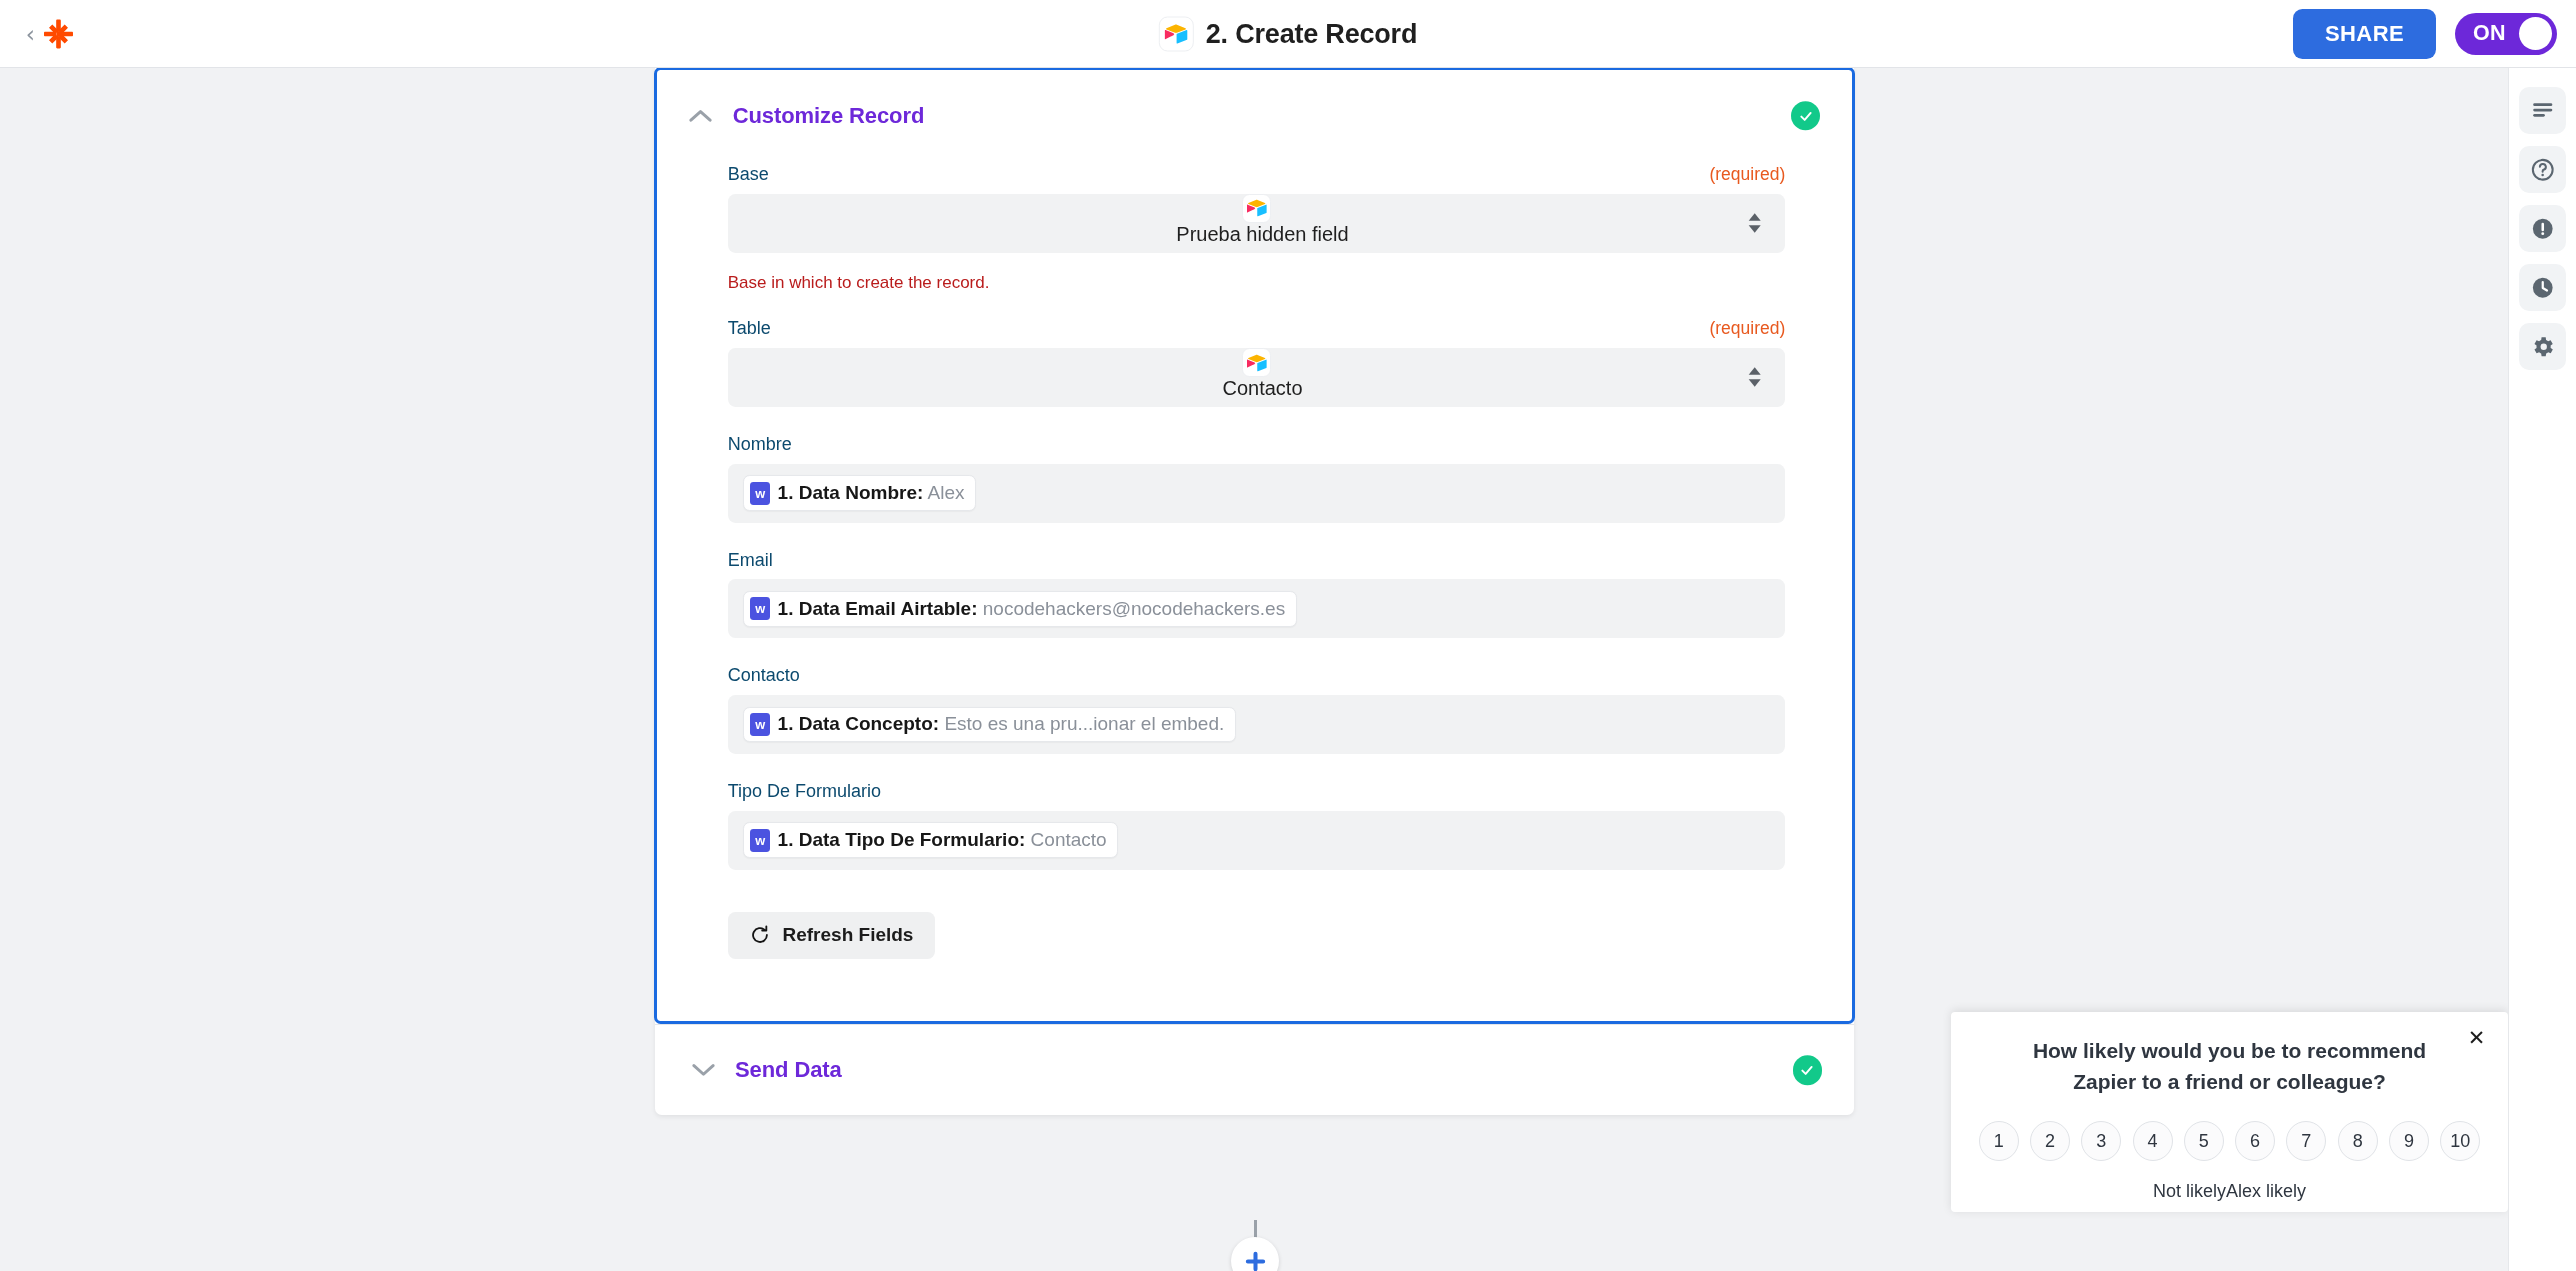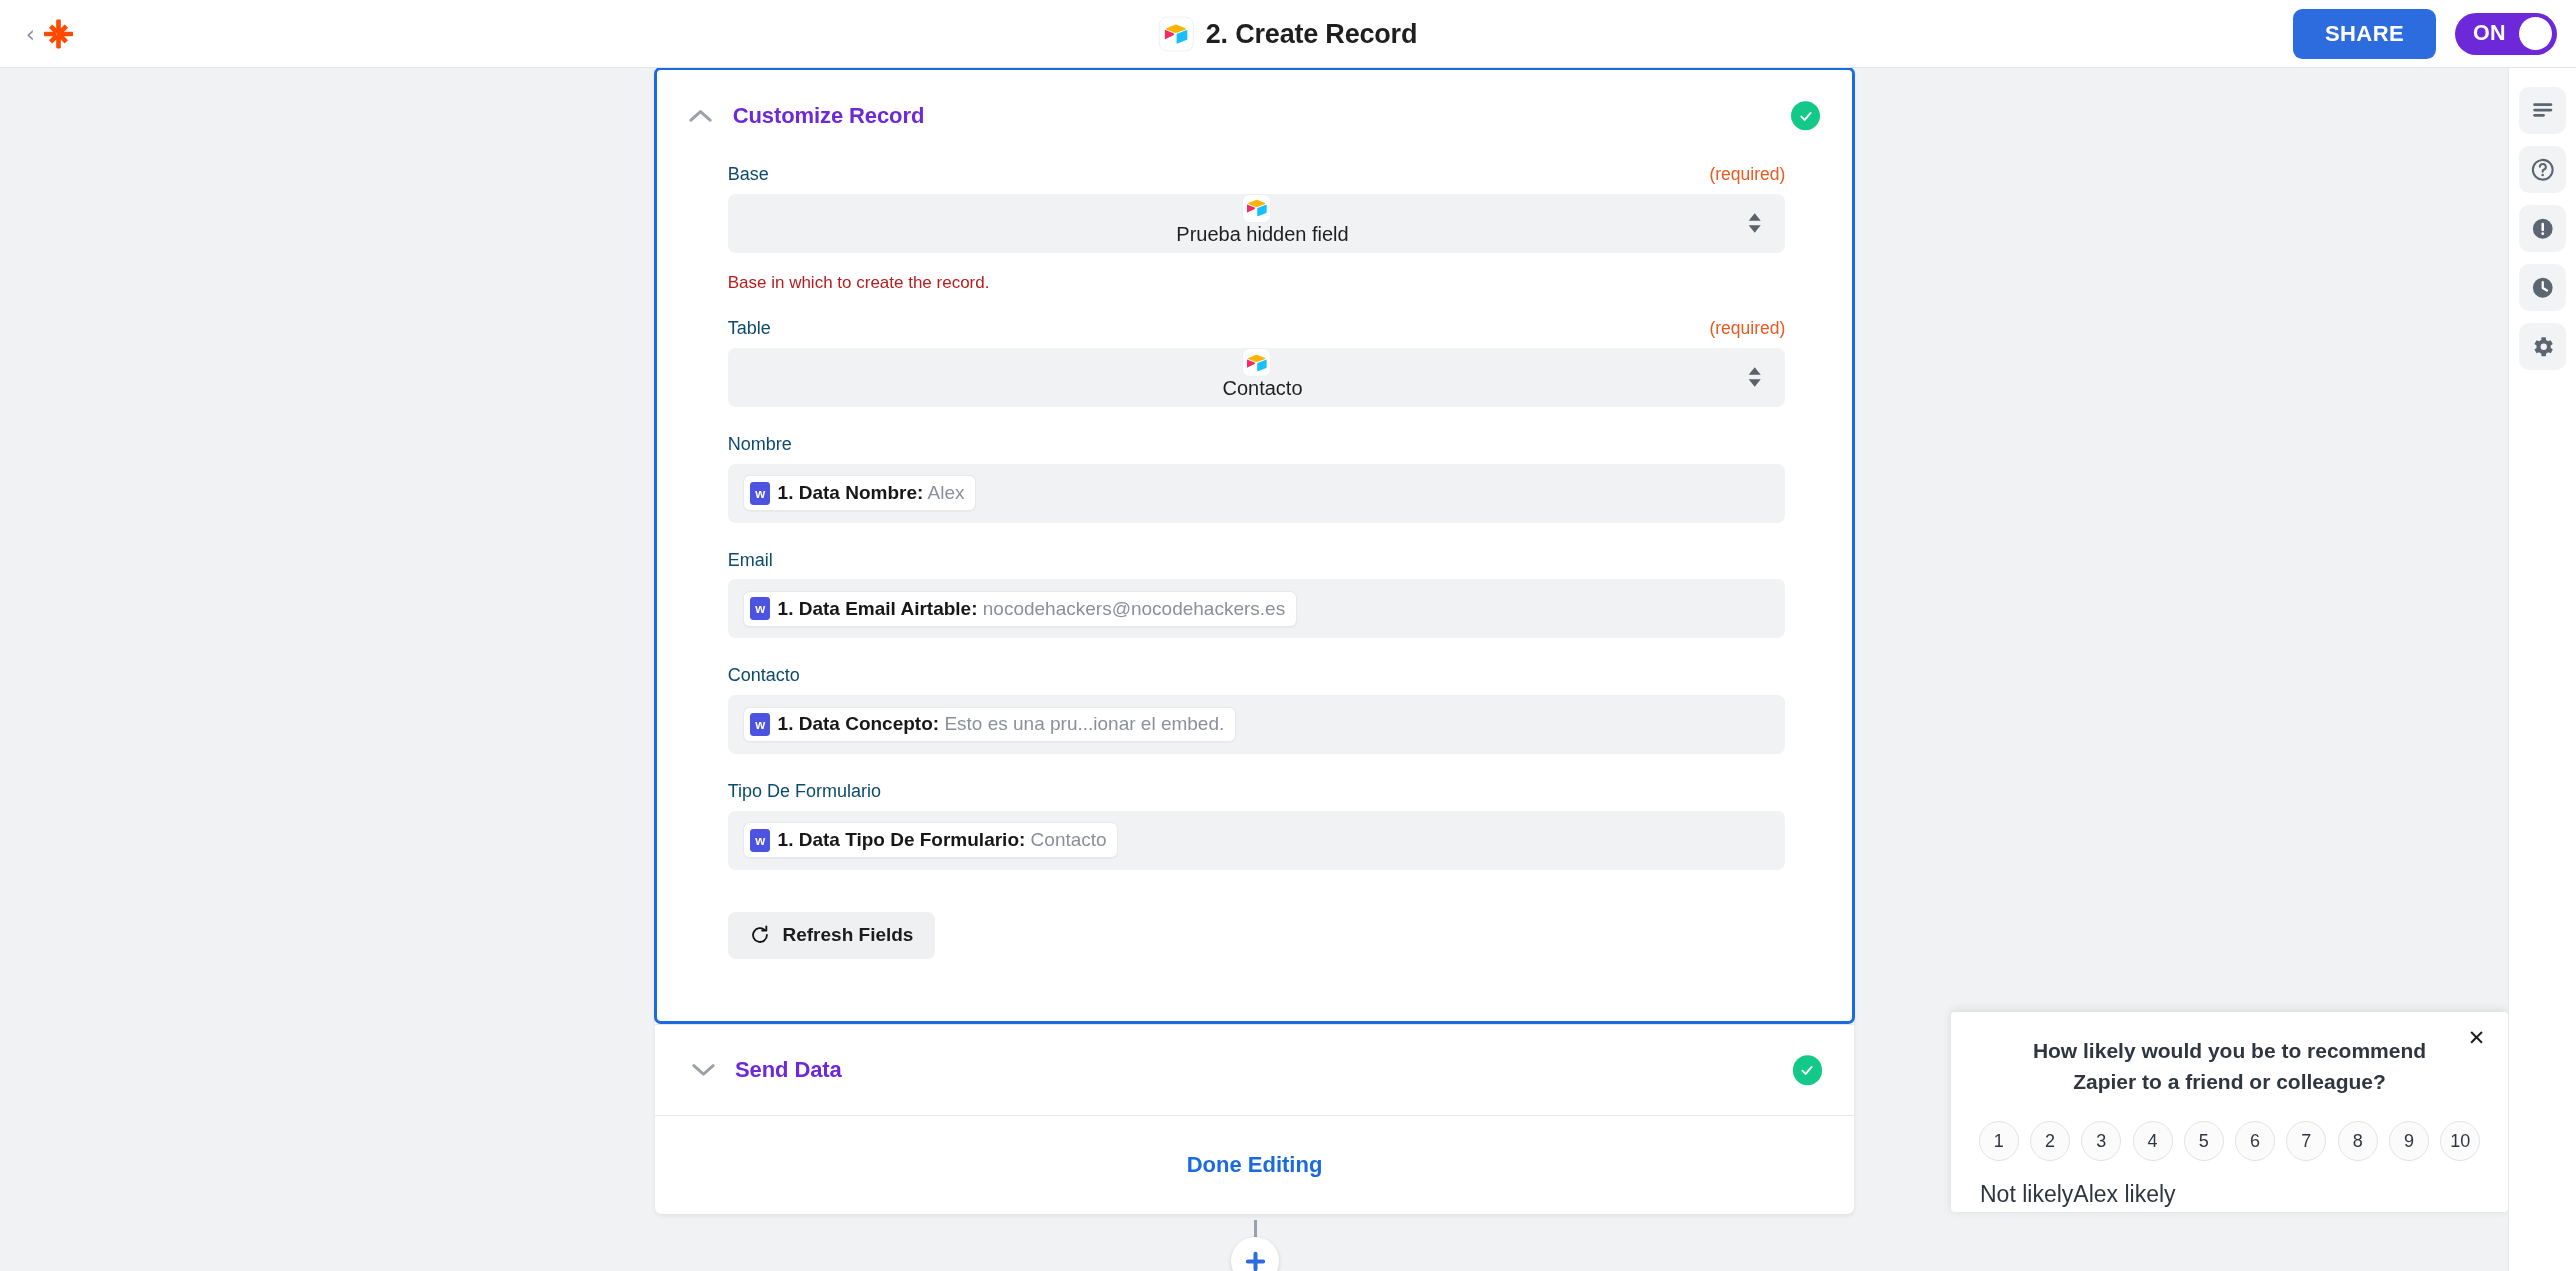--- a/index.html
+++ b/index.html
@@ -284,23 +284,23 @@
     display: flex; justify-content: space-between;
     margin-top: 24px; padding: 0 2.7px;
   }
   .nps-dot {
     width: 40px; height: 40px; border-radius: 50%;
     background: #FBFBFC; border: 1.3px solid #E0E3E7;
     display: flex; align-items: center; justify-content: center;
     font-size: 18px; color: #2F3640; cursor: pointer;
   }
   .nps-foot {
-    display: flex; justify-content: flex-start;
+    display: flex; justify-content: center;
     margin-top: 20px; padding: 0 4px;
-    font-size: 23px; color: #2F3640;
+    font-size: 18px; color: #2F3640;
   }
 </style>
 </head>
 <body>
 
 <div class="topbar">
 
   <div class="topbar-left">
     <div class="back-chevron">‹</div>
     <span>
@@ -516,23 +516,20 @@
         </svg>
       </span>
       <span class="section-title">Send Data</span>
       <span class="check-circle">
         <svg viewBox="0 0 24 24" aria-hidden="true">
           <path d="M5 12.5 10 17.5 19 7" fill="none" stroke="#fff" stroke-width="2.9" stroke-linecap="round" stroke-linejoin="round"></path>
         </svg>
       </span>
     </div>
 
-    <div class="done-editing-bar">
-      <span class="done-editing">Done Editing</span>
-    </div>
 
   </div>
 
   <div class="connector"></div>
 
   <div class="add-btn">
     <svg viewBox="0 0 24 24" aria-hidden="true">
       <path d="M12 4v16M4 12h16" fill="none" stroke="#2D6CDF" stroke-width="4.2" stroke-linecap="round"></path>
     </svg>
   </div>

